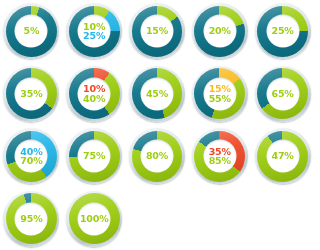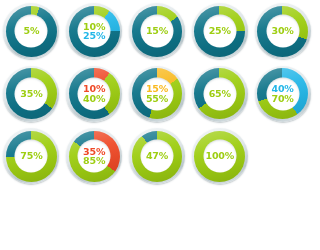--- a/index.html
+++ b/index.html
@@ -119,36 +119,36 @@
         <div class="ring-sheen"></div>
         <div class="hole"></div>
         <div class="labels">
           <span style="color: rgb(158, 206, 18);">15%</span>
         </div>
       </div>
     </div>
     <div class="cell">
       <div class="donut">
         <div class="bevel"></div>
+        <div class="ring" style="background: conic-gradient(rgb(158, 206, 18) 0%, rgb(158, 206, 18) 20%, rgb(14, 116, 137) 20%, rgb(14, 116, 137) 100%);"></div>
+        <div class="ring-sheen"></div>
+        <div class="hole"></div>
+        <div class="labels">
+          <span style="color: rgb(158, 206, 18);">20%</span>
+        </div>
+      </div>
+    </div>
+    <div class="cell">
+      <div class="donut">
+        <div class="bevel"></div>
         <div class="ring" style="background: conic-gradient(rgb(158, 206, 18) 0%, rgb(158, 206, 18) 25%, rgb(14, 116, 137) 25%, rgb(14, 116, 137) 100%);"></div>
         <div class="ring-sheen"></div>
         <div class="hole"></div>
         <div class="labels">
           <span style="color: rgb(158, 206, 18);">25%</span>
-        </div>
-      </div>
-    </div>
-    <div class="cell">
-      <div class="donut">
-        <div class="bevel"></div>
-        <div class="ring" style="background: conic-gradient(rgb(158, 206, 18) 0%, rgb(158, 206, 18) 30%, rgb(14, 116, 137) 30%, rgb(14, 116, 137) 100%);"></div>
-        <div class="ring-sheen"></div>
-        <div class="hole"></div>
-        <div class="labels">
-          <span style="color: rgb(158, 206, 18);">30%</span>
         </div>
       </div>
     </div>
     <div class="cell">
       <div class="donut">
         <div class="bevel"></div>
         <div class="ring" style="background: conic-gradient(rgb(158, 206, 18) 0%, rgb(158, 206, 18) 35%, rgb(14, 116, 137) 35%, rgb(14, 116, 137) 100%);"></div>
         <div class="ring-sheen"></div>
         <div class="hole"></div>
         <div class="labels">
@@ -164,20 +164,31 @@
         <div class="hole"></div>
         <div class="labels">
           <span style="color: rgb(239, 74, 40);">10%</span>
           <span style="color: rgb(158, 206, 18);">40%</span>
         </div>
       </div>
     </div>
     <div class="cell">
       <div class="donut">
         <div class="bevel"></div>
+        <div class="ring" style="background: conic-gradient(rgb(158, 206, 18) 0%, rgb(158, 206, 18) 45%, rgb(14, 116, 137) 45%, rgb(14, 116, 137) 100%);"></div>
+        <div class="ring-sheen"></div>
+        <div class="hole"></div>
+        <div class="labels">
+          <span style="color: rgb(158, 206, 18);">45%</span>
+        </div>
+      </div>
+    </div>
+    <div class="cell">
+      <div class="donut">
+        <div class="bevel"></div>
         <div class="ring" style="background: conic-gradient(rgb(249, 186, 32) 0%, rgb(249, 186, 32) 15%, rgb(158, 206, 18) 15%, rgb(158, 206, 18) 55%, rgb(14, 116, 137) 55%, rgb(14, 116, 137) 100%);"></div>
         <div class="ring-sheen"></div>
         <div class="hole"></div>
         <div class="labels">
           <span style="color: rgb(249, 186, 32);">15%</span>
           <span style="color: rgb(158, 206, 18);">55%</span>
         </div>
       </div>
     </div>
     <div class="cell">
@@ -210,37 +221,59 @@
         <div class="ring-sheen"></div>
         <div class="hole"></div>
         <div class="labels">
           <span style="color: rgb(158, 206, 18);">75%</span>
         </div>
       </div>
     </div>
     <div class="cell">
       <div class="donut">
         <div class="bevel"></div>
+        <div class="ring" style="background: conic-gradient(rgb(158, 206, 18) 0%, rgb(158, 206, 18) 80%, rgb(14, 116, 137) 80%, rgb(14, 116, 137) 100%);"></div>
+        <div class="ring-sheen"></div>
+        <div class="hole"></div>
+        <div class="labels">
+          <span style="color: rgb(158, 206, 18);">80%</span>
+        </div>
+      </div>
+    </div>
+    <div class="cell">
+      <div class="donut">
+        <div class="bevel"></div>
         <div class="ring" style="background: conic-gradient(rgb(239, 74, 40) 0%, rgb(239, 74, 40) 35%, rgb(158, 206, 18) 35%, rgb(158, 206, 18) 85%, rgb(14, 116, 137) 85%, rgb(14, 116, 137) 100%);"></div>
         <div class="ring-sheen"></div>
         <div class="hole"></div>
         <div class="labels">
           <span style="color: rgb(239, 74, 40);">35%</span>
           <span style="color: rgb(158, 206, 18);">85%</span>
         </div>
       </div>
     </div>
     <div class="cell">
       <div class="donut">
         <div class="bevel"></div>
         <div class="ring" style="background: conic-gradient(rgb(158, 206, 18) 0%, rgb(158, 206, 18) 90%, rgb(14, 116, 137) 90%, rgb(14, 116, 137) 100%);"></div>
         <div class="ring-sheen"></div>
         <div class="hole"></div>
         <div class="labels">
           <span style="color: rgb(158, 206, 18);">47%</span>
+        </div>
+      </div>
+    </div>
+    <div class="cell">
+      <div class="donut">
+        <div class="bevel"></div>
+        <div class="ring" style="background: conic-gradient(rgb(158, 206, 18) 0%, rgb(158, 206, 18) 95%, rgb(14, 116, 137) 95%, rgb(14, 116, 137) 100%);"></div>
+        <div class="ring-sheen"></div>
+        <div class="hole"></div>
+        <div class="labels">
+          <span style="color: rgb(158, 206, 18);">95%</span>
         </div>
       </div>
     </div>
     <div class="cell">
       <div class="donut">
         <div class="bevel"></div>
         <div class="ring" style="background: conic-gradient(rgb(158, 206, 18) 0%, rgb(158, 206, 18) 100%);"></div>
         <div class="ring-sheen"></div>
         <div class="hole"></div>
         <div class="labels">

